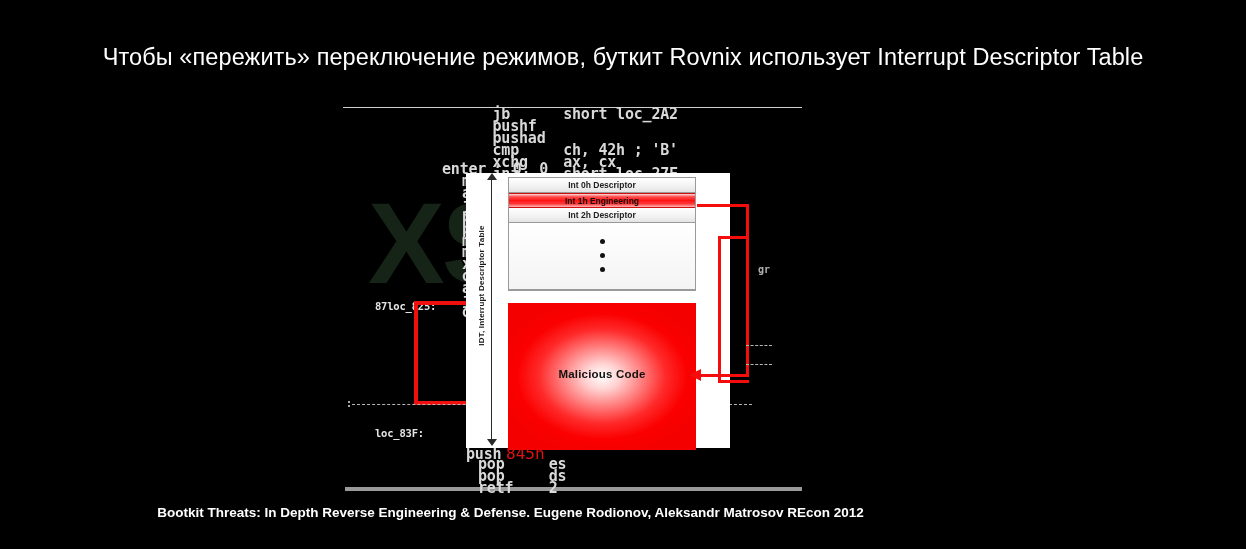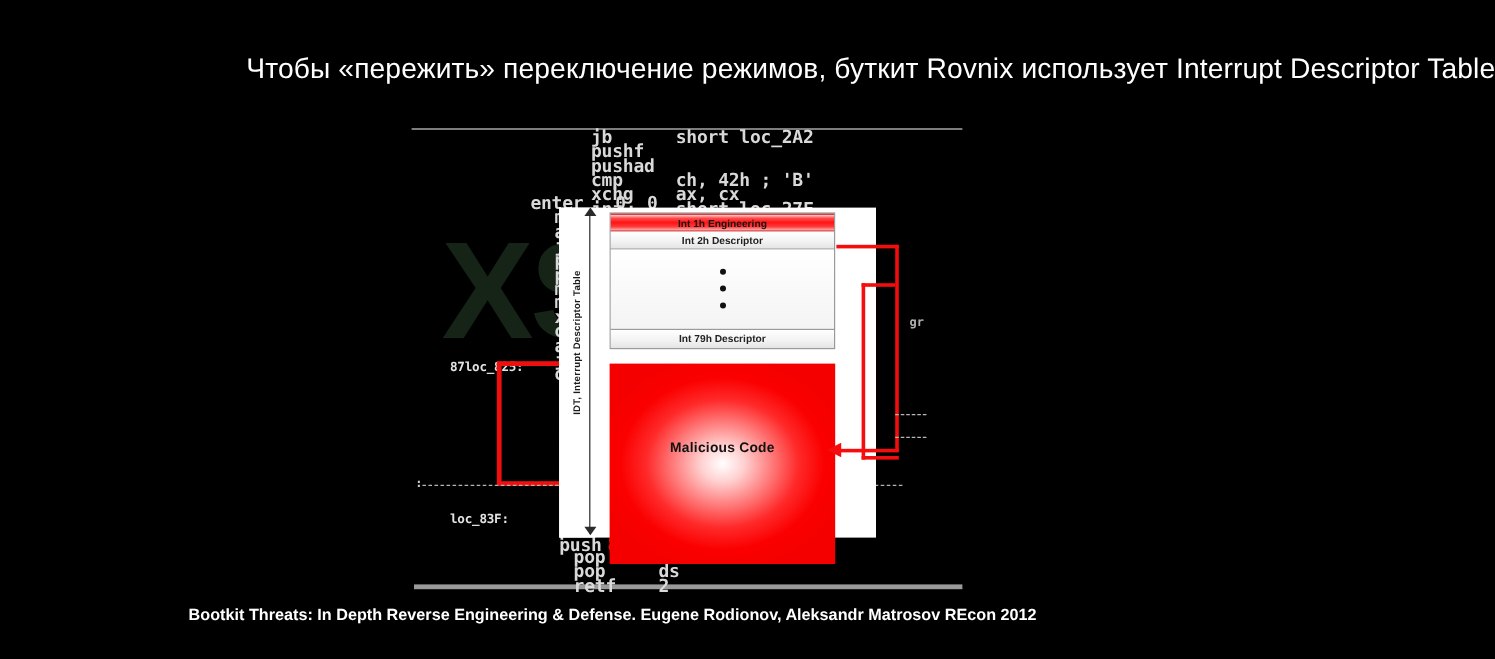--- a/index.html
+++ b/index.html
@@ -14,21 +14,21 @@
     font-family: "Liberation Sans", sans-serif;
     position: relative;
   }
 
   
   #slide-title {
     position: absolute;
     left: 0;
     top: 44px;
     width: 1246px;
-    text-align: right;
+    text-align: center;
     color: #ffffff;
     font-size: 23.5px;
     font-family: "Liberation Sans", sans-serif;
     letter-spacing: 0.1px;
     white-space: nowrap;
   }
 
   
   #figure {
     position: absolute;
@@ -245,21 +245,21 @@
   .idt-dots span:nth-child(2) { top: 30px; }
   .idt-dots span:nth-child(3) { top: 44px; }
   .idt-row.last { border-bottom: none; }
 
   
   #malicious-block {
     position: absolute;
     left: 508px;
     top: 303px;
     width: 188px;
-    height: 167px;
+    height: 147px;
     background:
       radial-gradient(ellipse 58% 55% at 50% 50%,
         #ffffff 0%, #ffd2d2 16%, #ff8a8a 34%, #ff2a2a 58%, #fb0000 78%, #f40000 100%);
   }
   #malicious-label {
     position: absolute;
     left: 0;
     top: 65px;
     width: 188px;
     text-align: center;
@@ -392,28 +392,28 @@
 
   <div id="idt-panel"></div>
   <div id="idt-vert-label-col">
     <div id="idt-vert-label">IDT, Interrupt Descriptor Table</div>
   </div>
   <div id="idt-arrow-line"></div>
   <div id="idt-arrow-up"></div>
   <div id="idt-arrow-down"></div>
 
   <div id="idt-table">
+    <div class="idt-row">Int 0h Descriptor</div>
     <div class="idt-row highlight">Int 1h Engineering</div>
     <div class="idt-row">Int 2h Descriptor</div>
     <div class="idt-dots">
       <span></span>
       <span></span>
       <span></span>
     </div>
-    <div class="idt-row last">Int 79h Descriptor</div>
   </div>
 
   <div id="malicious-block">
     <div id="malicious-label">Malicious Code</div>
   </div>
 
   <div class="rl" id="arrow-a-h"></div>
   <div class="rl" id="arrow-a-v"></div>
   <div class="rl" id="arrow-a-h2"></div>
   <div id="arrow-a-head"></div>

